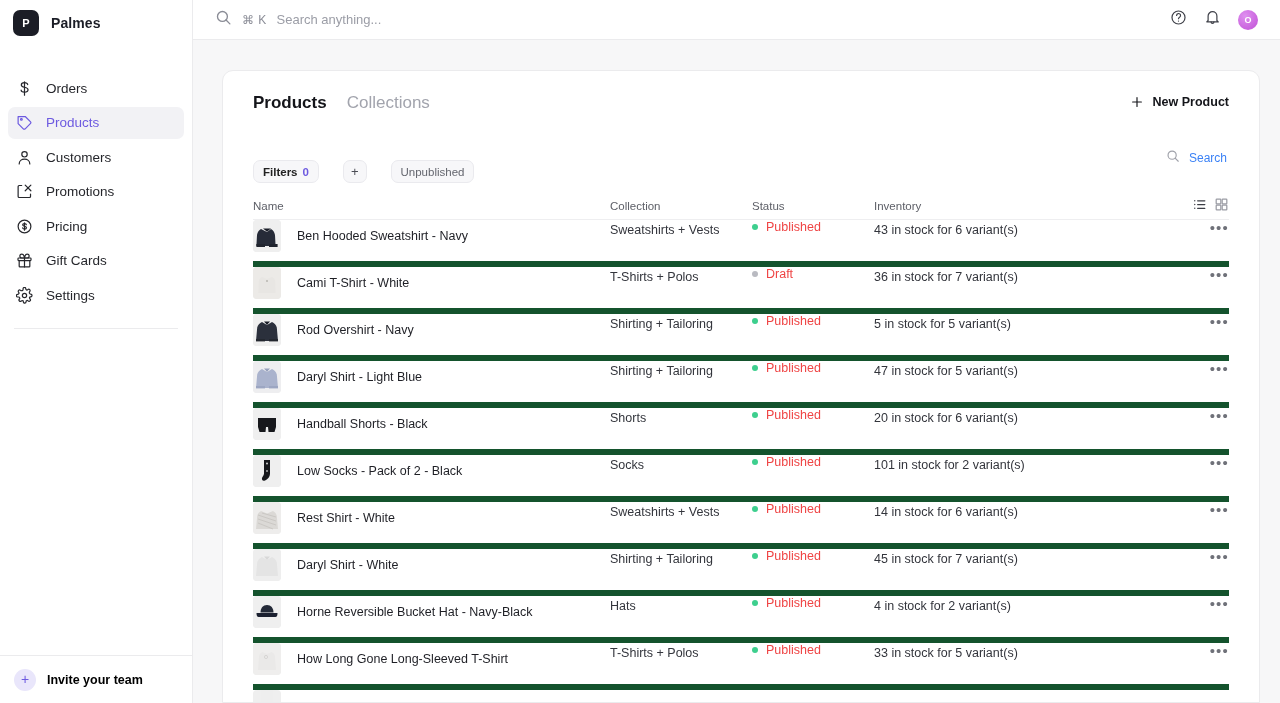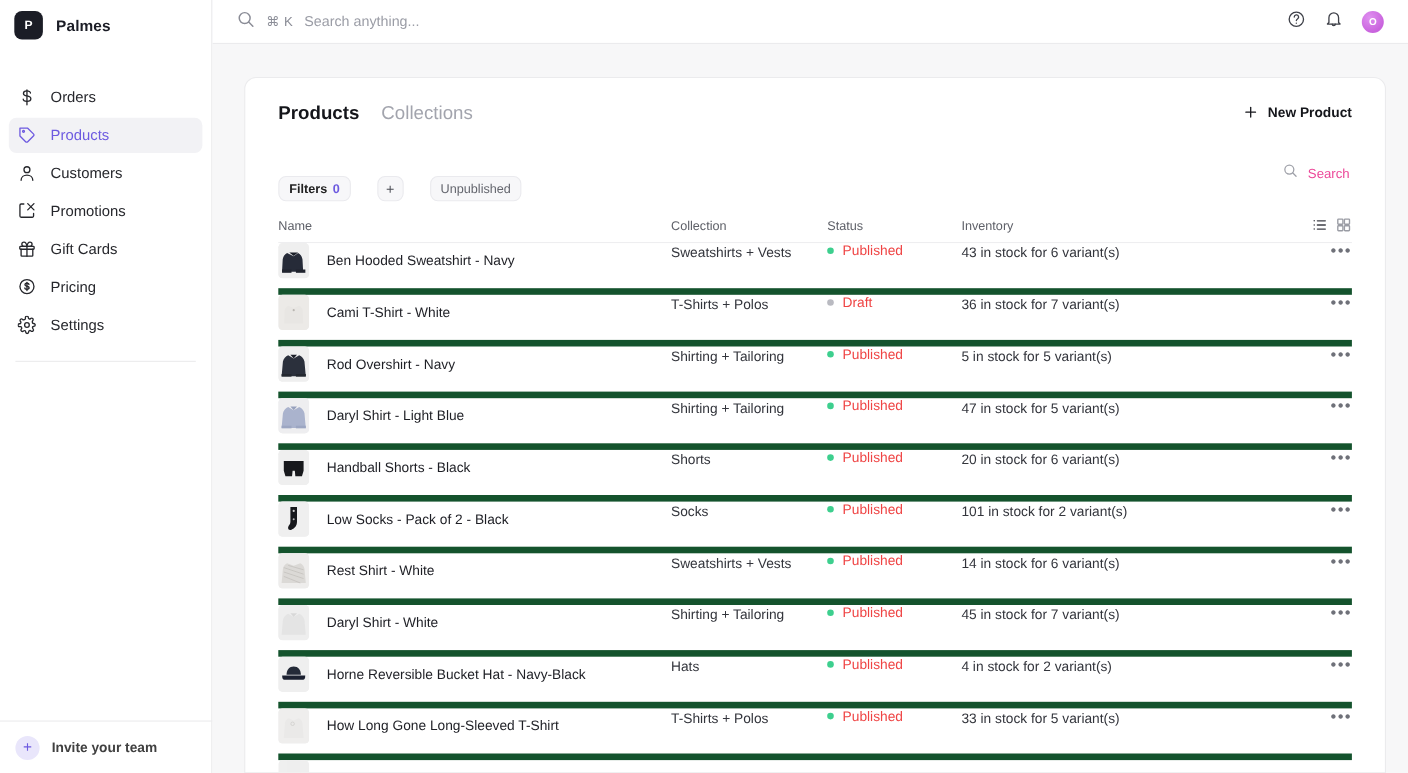--- a/index.html
+++ b/index.html
@@ -75,21 +75,21 @@
     display: flex; align-items: center; gap: 11px;
     height: 48px;
   }
   .invite-plus {
     width: 22px; height: 22px; border-radius: 50%;
     background: #e9e6fb; color: #6d5ae0;
     display: flex; align-items: center; justify-content: center;
     font-size: 14px; line-height: 1; flex: 0 0 22px;
     padding-bottom: 1px;
   }
-  .invite-label { font-size: 12.5px; color: #404040; font-weight: bold; }
+  .invite-label { font-size: 12.5px; color: #000000; font-weight: bold; }
 
   
   .main { flex: 1 1 auto; height: 703px; display: flex; flex-direction: column; background: #f7f7f8; }
 
   .topbar {
     height: 40px;
     background: #ffffff;
     border-bottom: 1px solid #ebebed;
     display: flex; align-items: center;
     padding: 0 22px 0 22px;
@@ -140,21 +140,21 @@
     background: #f7f7f9;
     font-size: 11.5px; color: #56585f;
     display: flex; align-items: center; gap: 5px;
     padding: 0 9px; cursor: pointer;
   }
   .pill.filters { font-weight: bold; color: #222; }
   .pill .cnt { color: #6d5ae0; font-weight: bold; }
   .pill.plus { padding: 0 7px; font-size: 13px; color: #4b4d55; }
   .pill.unpub { font-weight: normal; color: #64666e; }
   .table-search { display: flex; align-items: center; gap: 9px; padding-right: 2px; cursor: text; }
-  .table-search-ph { font-size: 12px; color: #ec4899; }
+  .table-search-ph { font-size: 12px; color: #3b82f6; }
 
   
   .thead {
     display: flex; align-items: center;
     margin: 14px 30px 0 30px;
     padding-bottom: 5px;
     border-bottom: 1px solid #eeeef0;
     font-size: 11.5px; color: #5e6068;
   }
   .col-name { flex: 0 0 357px; }
@@ -241,39 +241,39 @@
             <path d="M8 3.5H4.5A1.5 1.5 0 0 0 3 5v14a1.5 1.5 0 0 0 1.5 1.5H19A1.5 1.5 0 0 0 20.5 19v-3.5"></path>
             <line x1="21" y1="3" x2="13" y2="11"></line>
             <line x1="13" y1="3" x2="21" y2="11"></line>
           </svg>
         </span>
         <span>Promotions</span>
       </div>
 
       <div class="nav-item">
         <span class="ic">
+          <svg width="17" height="17" viewBox="0 0 24 24" fill="none" stroke="#26272c" stroke-width="1.7" stroke-linecap="round">
+            <circle cx="12" cy="12" r="9"></circle>
+            <line x1="12" y1="6.8" x2="12" y2="17.2"></line>
+            <path d="M14.6 9.4c0-1-1.2-1.6-2.6-1.6s-2.6.6-2.6 1.8 1.3 1.7 2.6 2c1.4.3 2.8.7 2.8 2.1s-1.3 1.9-2.8 1.9-2.7-.7-2.7-1.7"></path>
+          </svg>
+        </span>
+        <span>Pricing</span>
+      </div>
+
+      <div class="nav-item">
+        <span class="ic">
           <svg width="17" height="17" viewBox="0 0 24 24" fill="none" stroke="#26272c" stroke-width="1.7" stroke-linecap="round" stroke-linejoin="round">
             <rect x="2.8" y="8.5" width="18.4" height="3.6" rx="1"></rect>
             <path d="M4.5 12.1V20a1 1 0 0 0 1 1h13a1 1 0 0 0 1-1v-7.9"></path>
             <line x1="12" y1="8.5" x2="12" y2="21"></line>
             <path d="M12 8.5S11.2 3 8.2 3a2.4 2.4 0 0 0 0 5.5zM12 8.5S12.8 3 15.8 3a2.4 2.4 0 0 1 0 5.5z"></path>
           </svg>
         </span>
         <span>Gift Cards</span>
-      </div>
-
-      <div class="nav-item">
-        <span class="ic">
-          <svg width="17" height="17" viewBox="0 0 24 24" fill="none" stroke="#26272c" stroke-width="1.7" stroke-linecap="round">
-            <circle cx="12" cy="12" r="9"></circle>
-            <line x1="12" y1="6.8" x2="12" y2="17.2"></line>
-            <path d="M14.6 9.4c0-1-1.2-1.6-2.6-1.6s-2.6.6-2.6 1.8 1.3 1.7 2.6 2c1.4.3 2.8.7 2.8 2.1s-1.3 1.9-2.8 1.9-2.7-.7-2.7-1.7"></path>
-          </svg>
-        </span>
-        <span>Pricing</span>
       </div>
 
       <div class="nav-item">
         <span class="ic">
           <svg width="17" height="17" viewBox="0 0 24 24" fill="none" stroke="#26272c" stroke-width="1.7" stroke-linecap="round" stroke-linejoin="round">
             <circle cx="12" cy="12" r="3"></circle>
             <path d="M19.4 15a1.6 1.6 0 0 0 .3 1.8l.1.1a1.9 1.9 0 1 1-2.7 2.7l-.1-.1a1.6 1.6 0 0 0-1.8-.3 1.6 1.6 0 0 0-1 1.5v.2a1.9 1.9 0 1 1-3.8 0v-.1a1.6 1.6 0 0 0-1-1.5 1.6 1.6 0 0 0-1.8.3l-.1.1a1.9 1.9 0 1 1-2.7-2.7l.1-.1a1.6 1.6 0 0 0 .3-1.8 1.6 1.6 0 0 0-1.5-1H2.4a1.9 1.9 0 1 1 0-3.8h.2a1.6 1.6 0 0 0 1.5-1 1.6 1.6 0 0 0-.3-1.8l-.1-.1a1.9 1.9 0 1 1 2.7-2.7l.1.1a1.6 1.6 0 0 0 1.8.3H9a1.6 1.6 0 0 0 1-1.5V2.4a1.9 1.9 0 1 1 3.8 0v.2a1.6 1.6 0 0 0 1 1.5 1.6 1.6 0 0 0 1.8-.3l.1-.1a1.9 1.9 0 1 1 2.7 2.7l-.1.1a1.6 1.6 0 0 0-.3 1.8V9a1.6 1.6 0 0 0 1.5 1h.2a1.9 1.9 0 1 1 0 3.8h-.2a1.6 1.6 0 0 0-1.5 1z"></path>
           </svg>
         </span>
         <span>Settings</span>

